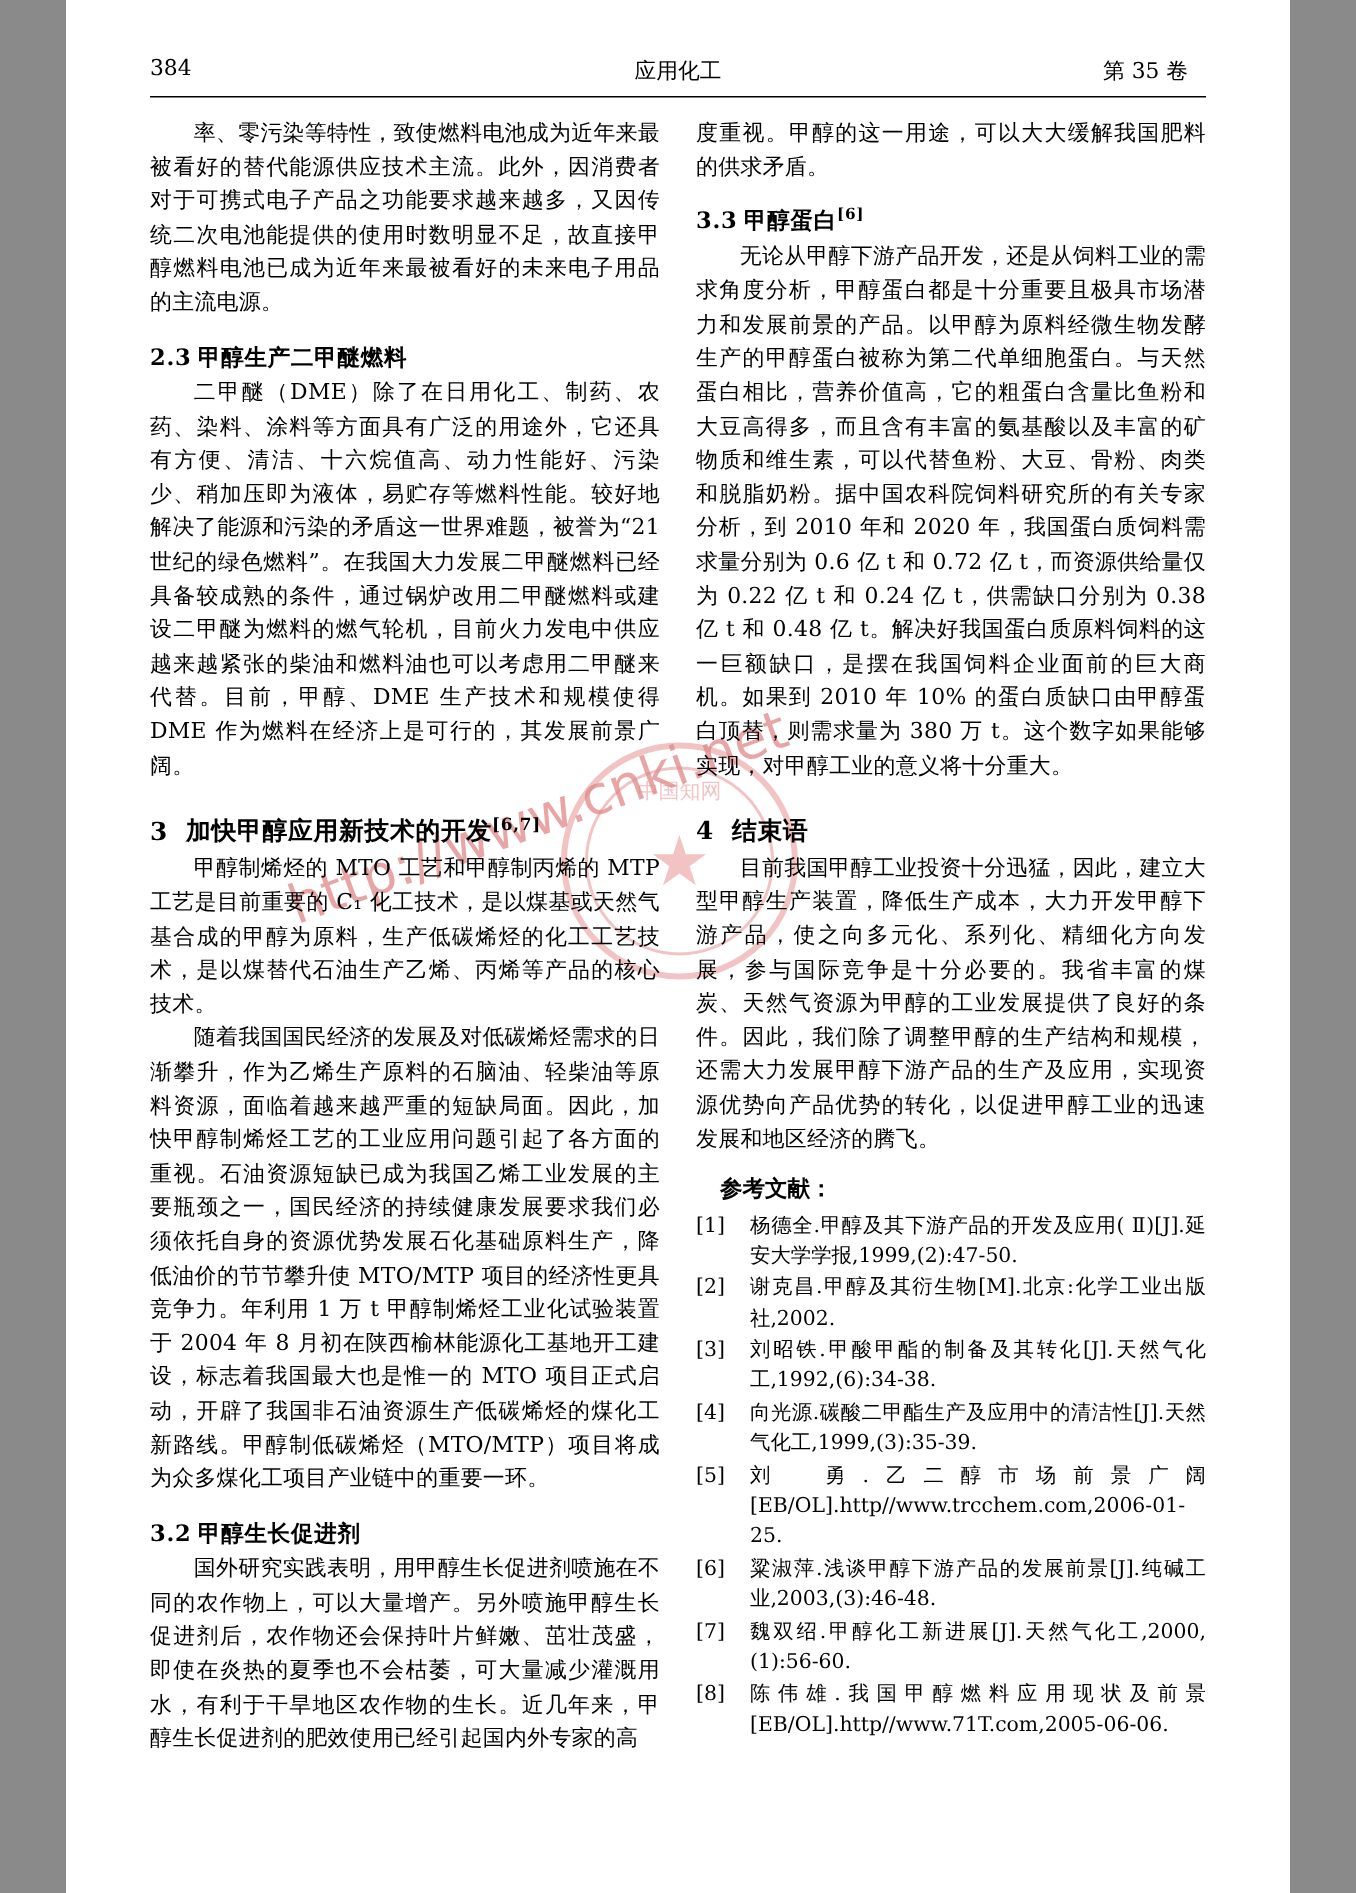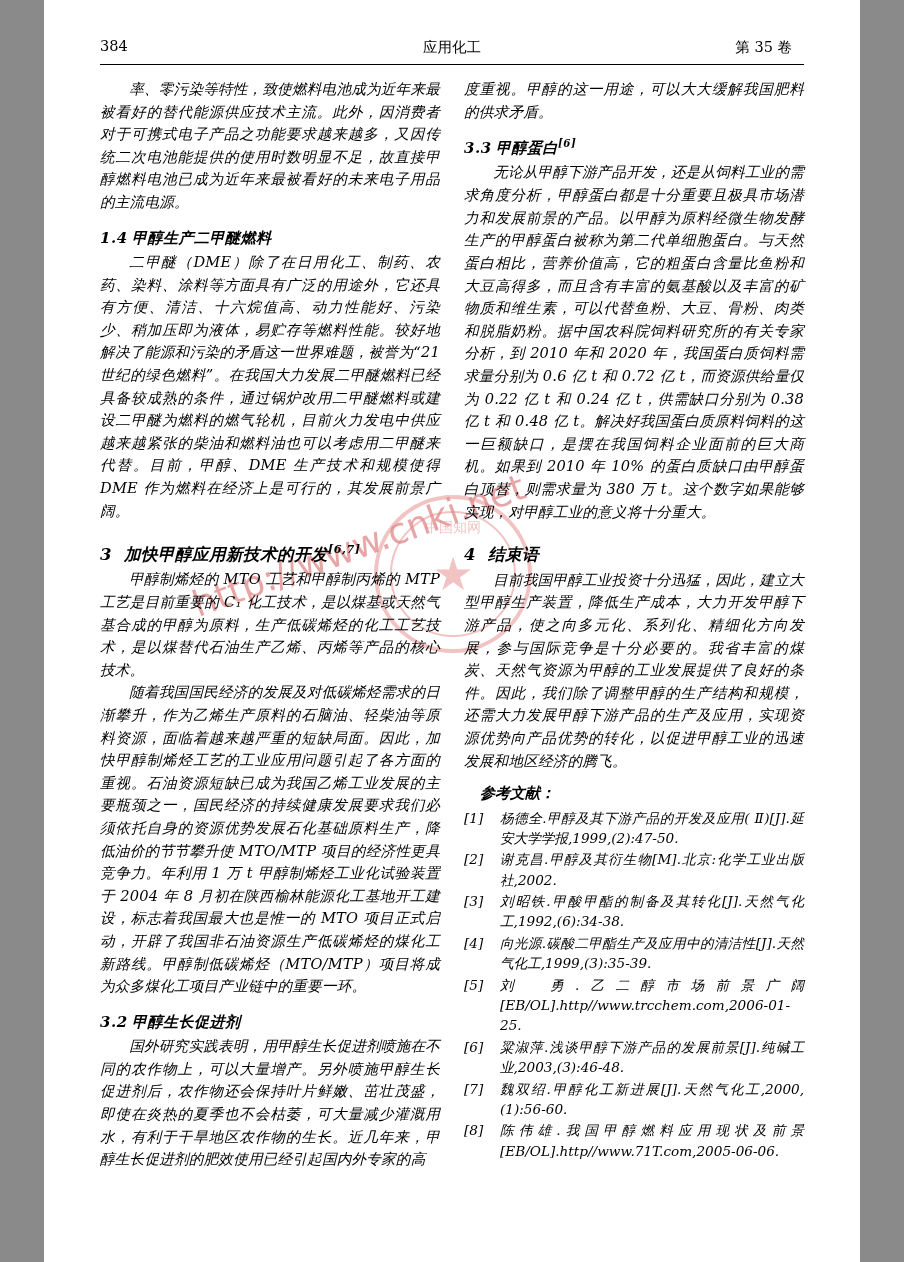--- a/index.html
+++ b/index.html
@@ -50,21 +50,20 @@
     border-top: 1px solid #000;
   }
   .columns {
     position: absolute;
     top: 78px;
     left: 56px;
     right: 56px;
     bottom: 20px;
     display: flex;
     gap: 24px;
-    font-style: italic;
   }
   .col {
     width: 380px;
     font-size: 14.6px;
     line-height: 1.55;
     text-align: justify;
   }
   p {
     margin: 0;
     text-indent: 2em;
@@ -200,21 +199,21 @@
     </div>
     <div class="wm-text">http://www.cnki.net</div>
   </div>
 
   <div class="columns">
 
     <div class="col">
       <p>率、零污染等特性，致使燃料电池成为近年来最被看好的替代能源供应技术主流。此外，因消费者对于可携式电子产品之功能要求越来越多，又因传统二次电池能提供的使用时数明显不足，故直接甲醇燃料电池已成为近年来最被看好的未来电子用品的主流电源。</p>
 
       <h3 class="sec">
-        <span class="num">1.4</span><span>甲醇生产二甲醚燃料</span>
+        <span class="num">2.3</span><span>甲醇生产二甲醚燃料</span>
       </h3>
       <p>二甲醚（DME）除了在日用化工、制药、农药、染料、涂料等方面具有广泛的用途外，它还具有方便、清洁、十六烷值高、动力性能好、污染少、稍加压即为液体，易贮存等燃料性能。较好地解决了能源和污染的矛盾这一世界难题，被誉为“21 世纪的绿色燃料”。在我国大力发展二甲醚燃料已经具备较成熟的条件，通过锅炉改用二甲醚燃料或建设二甲醚为燃料的燃气轮机，目前火力发电中供应越来越紧张的柴油和燃料油也可以考虑用二甲醚来代替。目前，甲醇、DME 生产技术和规模使得 DME 作为燃料在经济上是可行的，其发展前景广阔。</p>
 
       <h2 class="bigsec">
         <span class="num">3</span><span>加快甲醇应用新技术的开发</span><sup>[6,7]</sup>
       </h2>
 
       <p>甲醇制烯烃的 MTO 工艺和甲醇制丙烯的 MTP 工艺是目前重要的 C₁ 化工技术，是以煤基或天然气基合成的甲醇为原料，生产低碳烯烃的化工工艺技术，是以煤替代石油生产乙烯、丙烯等产品的核心技术。</p>
       <p>随着我国国民经济的发展及对低碳烯烃需求的日渐攀升，作为乙烯生产原料的石脑油、轻柴油等原料资源，面临着越来越严重的短缺局面。因此，加快甲醇制烯烃工艺的工业应用问题引起了各方面的重视。石油资源短缺已成为我国乙烯工业发展的主要瓶颈之一，国民经济的持续健康发展要求我们必须依托自身的资源优势发展石化基础原料生产，降低油价的节节攀升使 MTO/MTP 项目的经济性更具竞争力。年利用 1 万 t 甲醇制烯烃工业化试验装置于 2004 年 8 月初在陕西榆林能源化工基地开工建设，标志着我国最大也是惟一的 MTO 项目正式启动，开辟了我国非石油资源生产低碳烯烃的煤化工新路线。甲醇制低碳烯烃（MTO/MTP）项目将成为众多煤化工项目产业链中的重要一环。</p>
 

